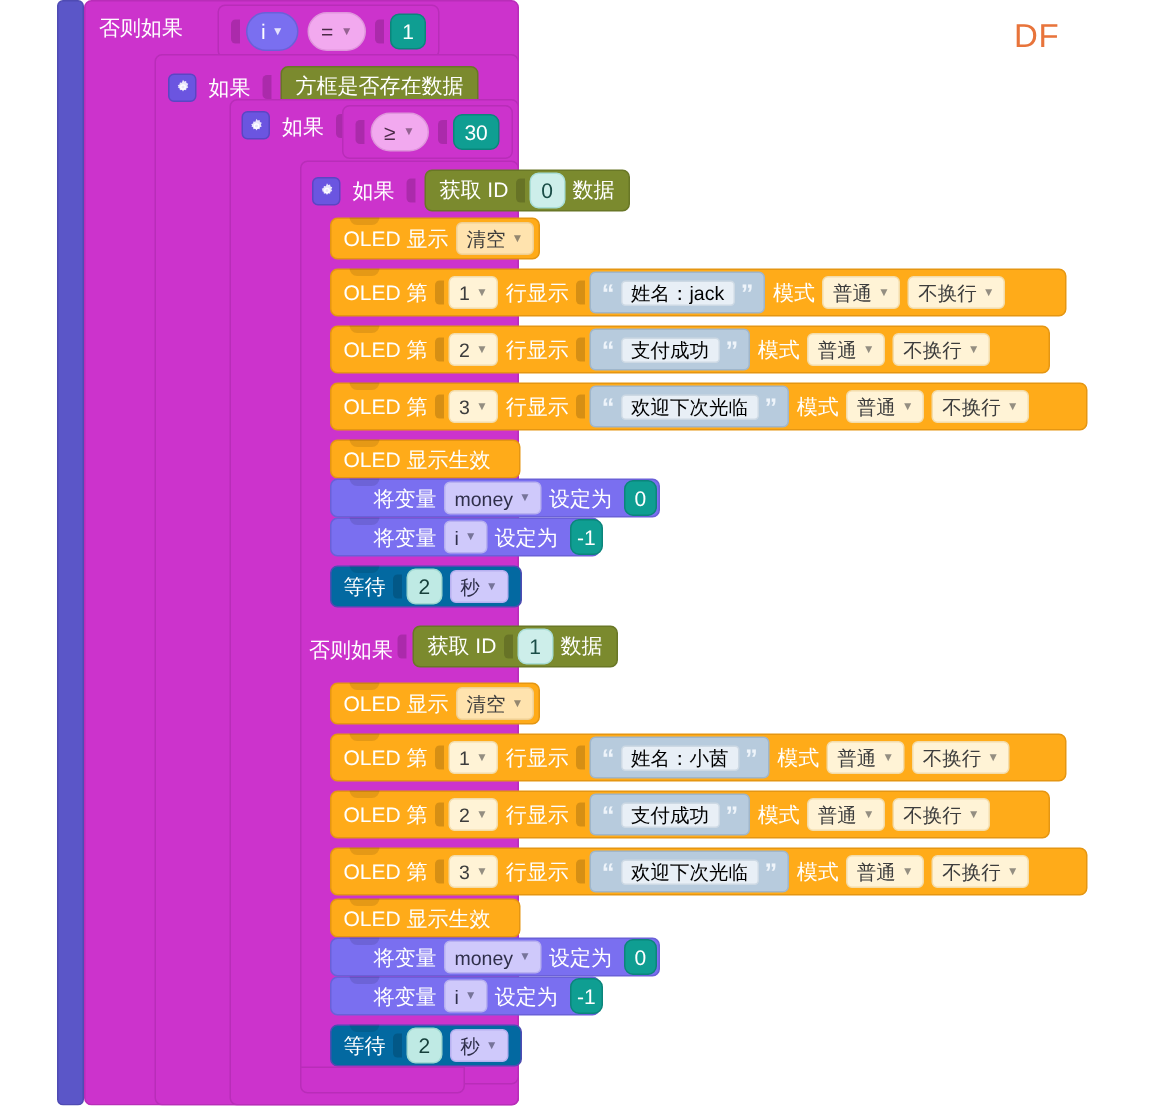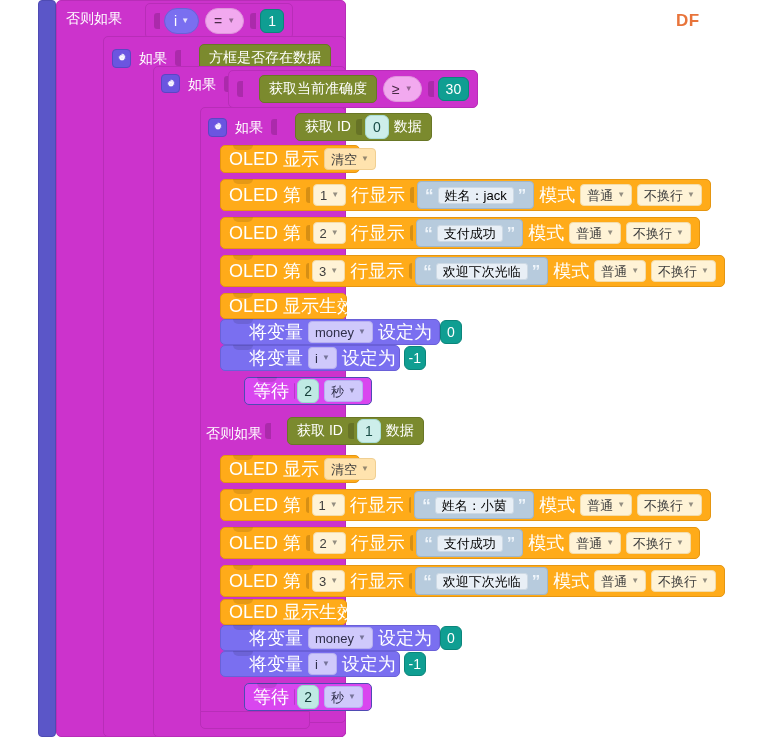--- a/index.html
+++ b/index.html
@@ -41,35 +41,35 @@
     gap: 5px;
     padding: 0 8px;
     border-radius: 5px;
     color: #ffffff;
     font-size: 14px;
     white-space: nowrap;
     line-height: 1;
   }
   .stack.oled   { background: #ffab19; border: 1px solid #e59612; }
   .stack.varset { background: #7a6ff0; border: 1px solid #6a60d8; padding-left: 28px; }
-  .stack.wait   { background: #d946ef; border: 1px solid #4f4bb3; margin-left: 24px; }
+  .stack.wait   { background: #0369a1; border: 1px solid #4f4bb3; }
 
   
   .stack::before {
     content: "";
     position: absolute;
     left: 12px; top: -1px;
     width: 20px; height: 5px;
     border-bottom-left-radius: 6px;
     border-bottom-right-radius: 6px;
     background: rgba(0,0,0,0.10);
   }
 
   
-  .lbl { color: #fff; font-size: 18px; }
+  .lbl { color: #fff; font-size: 14px; }
 
   
   .field {
     display: inline-flex;
     align-items: center;
     gap: 4px;
     height: 22px;
     padding: 0 6px;
     border-radius: 4px;
     font-size: 13px;
@@ -96,21 +96,21 @@
   .num.palec {
     background: #bfeae4; border-color: #9ed8d0; color: #16403b;
   }
 
   
   .sensor {
     display: inline-flex; align-items: center; gap: 5px;
     height: 28px; padding: 0 9px;
     background: #7b8a2e; border: 1px solid #697726;
     border-radius: 5px;
-    color: #ffffff; font-size: 14px; white-space: nowrap; margin-left: 12px;
+    color: #ffffff; font-size: 14px; white-space: nowrap;
   }
 
   
   .oper {
     display: inline-flex; align-items: center; gap: 5px;
     height: 26px; padding: 0 8px;
     background: #f2a9ef; border: 1px solid #df95dc;
     border-radius: 13px;
     color: #4a2a47; font-size: 14px;
   }
@@ -171,22 +171,22 @@
     width: 6px; height: 16px;
     background: rgba(0,0,0,0.16);
     border-radius: 3px 0 0 3px;
     margin-right: -2px;
   }
 
   
   #df-logo {
     position: absolute;
     color: #e8743b;
-    font-size: 17px;
-    font-weight: bold;
+    font-size: 22px;
+    font-weight: normal;
     letter-spacing: .5px;
   }
 </style>
 </head>
 <body>
 
 <div id="canvas">
 
   <div id="df-logo" style="left:676px; top:11px;">DF</div>
 
@@ -228,21 +228,20 @@
       <svg width="12" height="12" viewBox="0 0 24 24" fill="#ffffff">
         <path d="M12 8.2a3.8 3.8 0 100 7.6 3.8 3.8 0 000-7.6zm0 5.9a2.1 2.1 0 110-4.2 2.1 2.1 0 010 4.2z"></path>
         <path d="M12 2.4l1.5 2.2 2.6-.5.5 2.6 2.4 1.1-1.2 2.4 1.2 2.4-2.4 1.1-.5 2.6-2.6-.5L12 18l-1.5-2.2-2.6.5-.5-2.6-2.4-1.1L6.2 12 5 9.6l2.4-1.1.5-2.6 2.6.5L12 2.4z" opacity=".85"></path>
       </svg>
     </span>
     <span class="ctrl-cap" style="position:static;">如果</span>
     <span class="socket"></span>
   </div>
   <div class="boolbox" style="left:228px; top:70px;">
     <span class="socket"></span>
-    <span class="sensor">获取当前准确度</span>
     <span class="oper">
       <span>≥</span>
       <span class="caret">▼</span>
     </span>
     <span class="socket"></span>
     <span class="num">30</span>
   </div>
 
   <div class="cblock" style="left:200px; top:107px; width:146px; height:616px;"></div>
   <div style="position:absolute; left:208px; top:113px; display:flex; align-items:center; gap:8px;">

